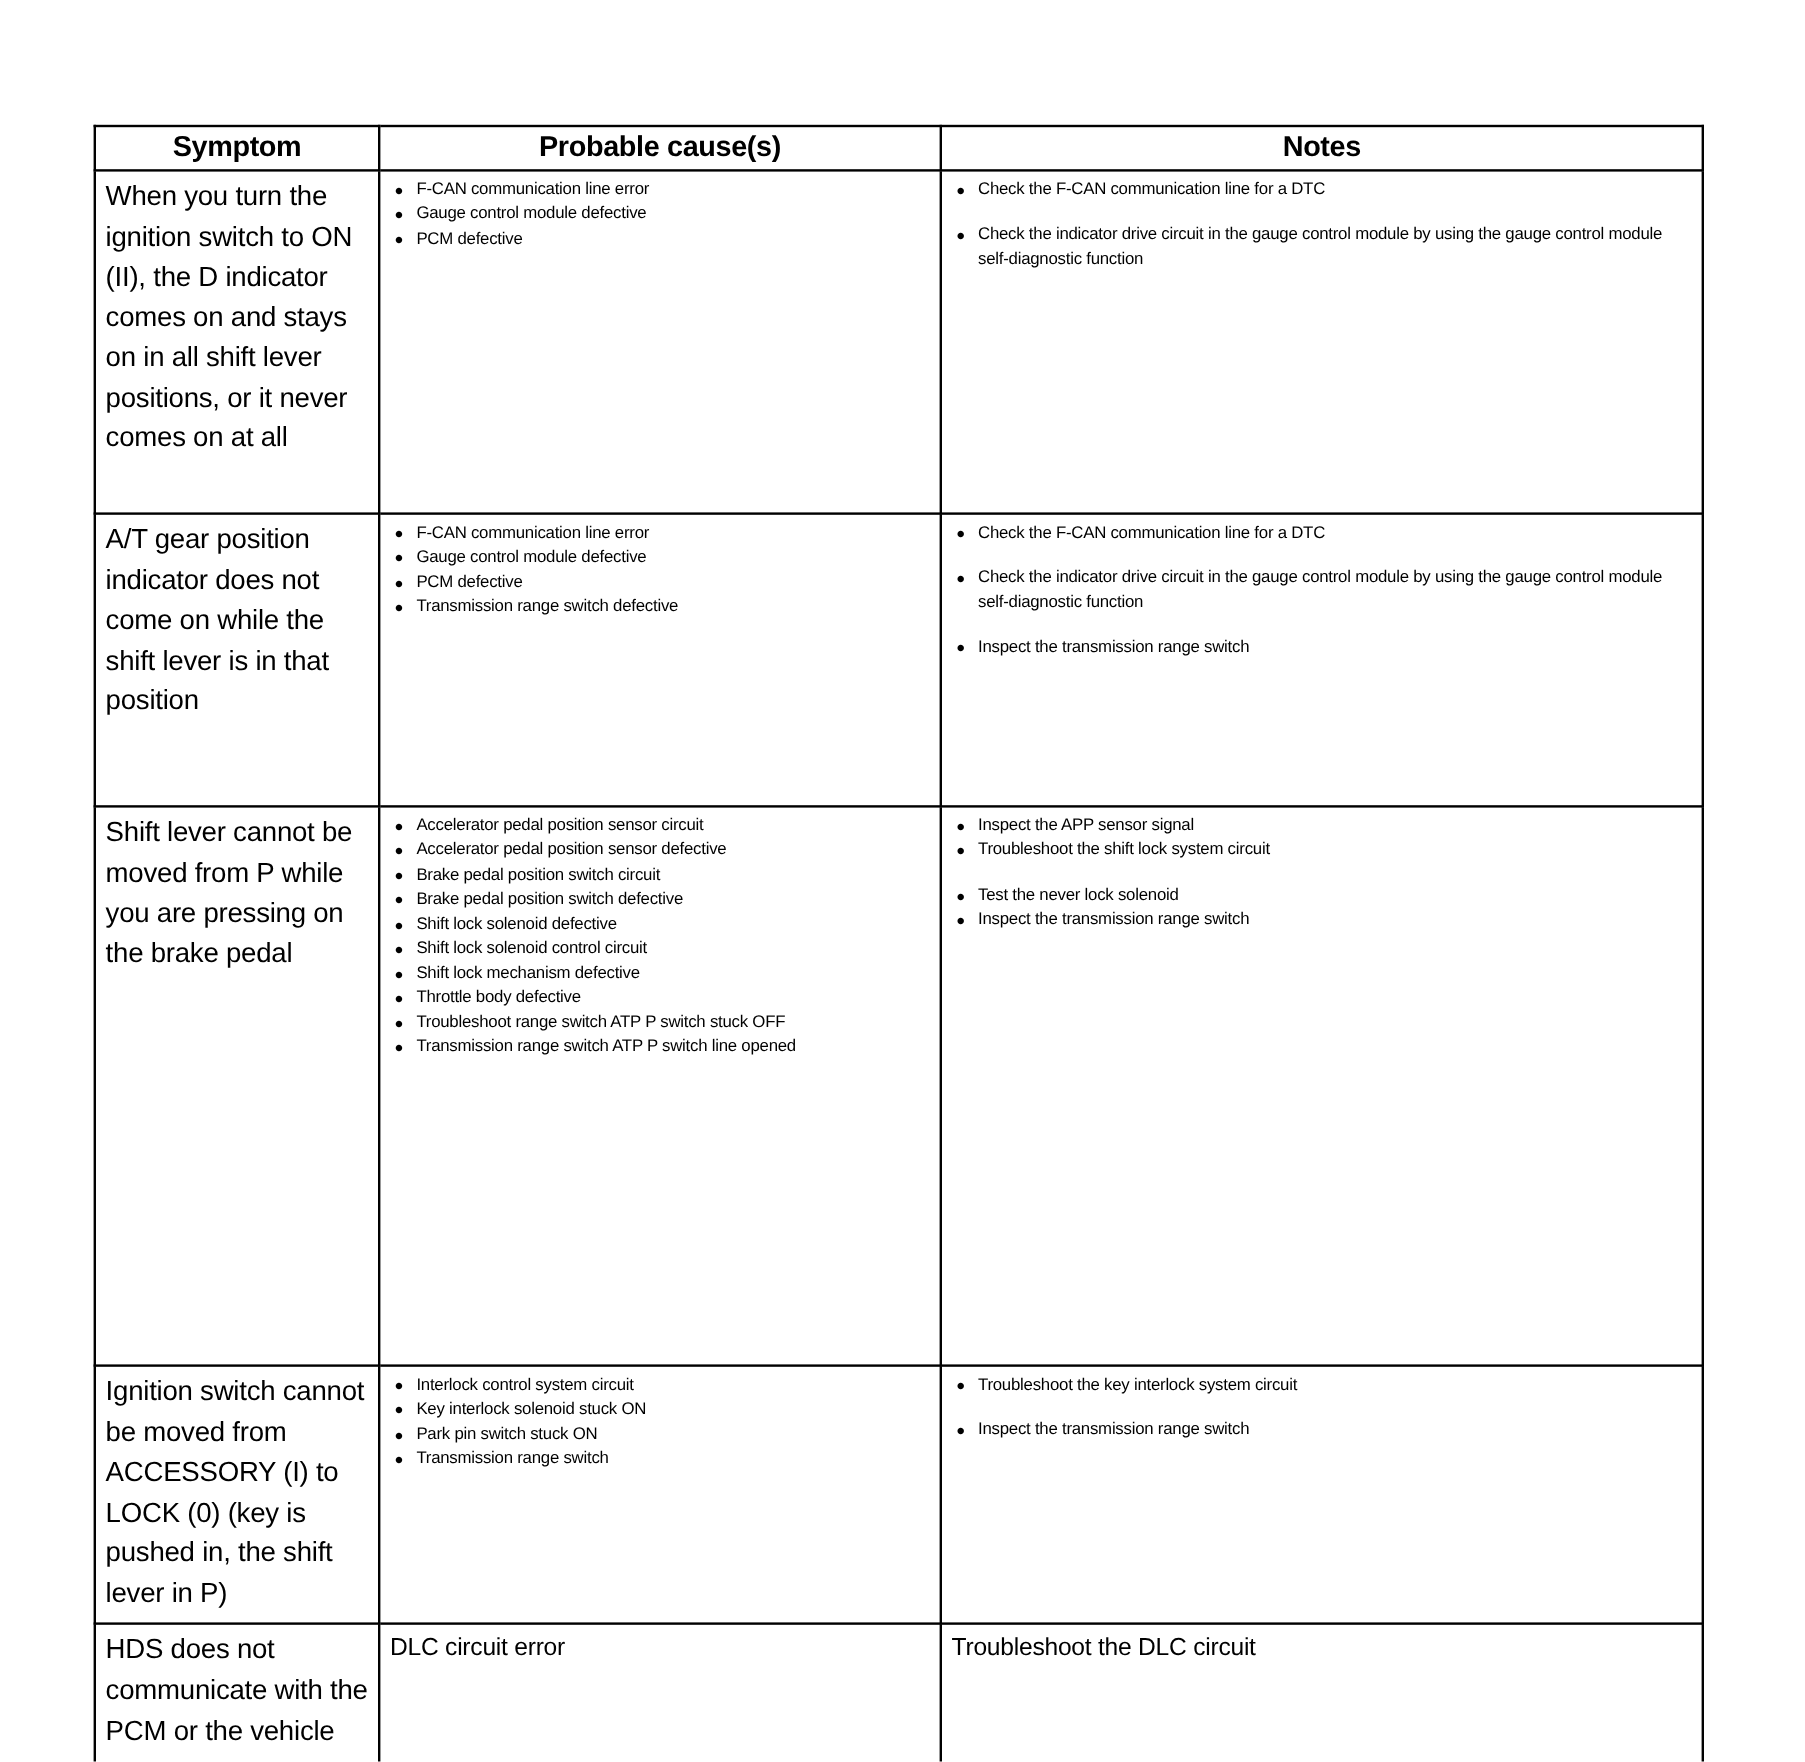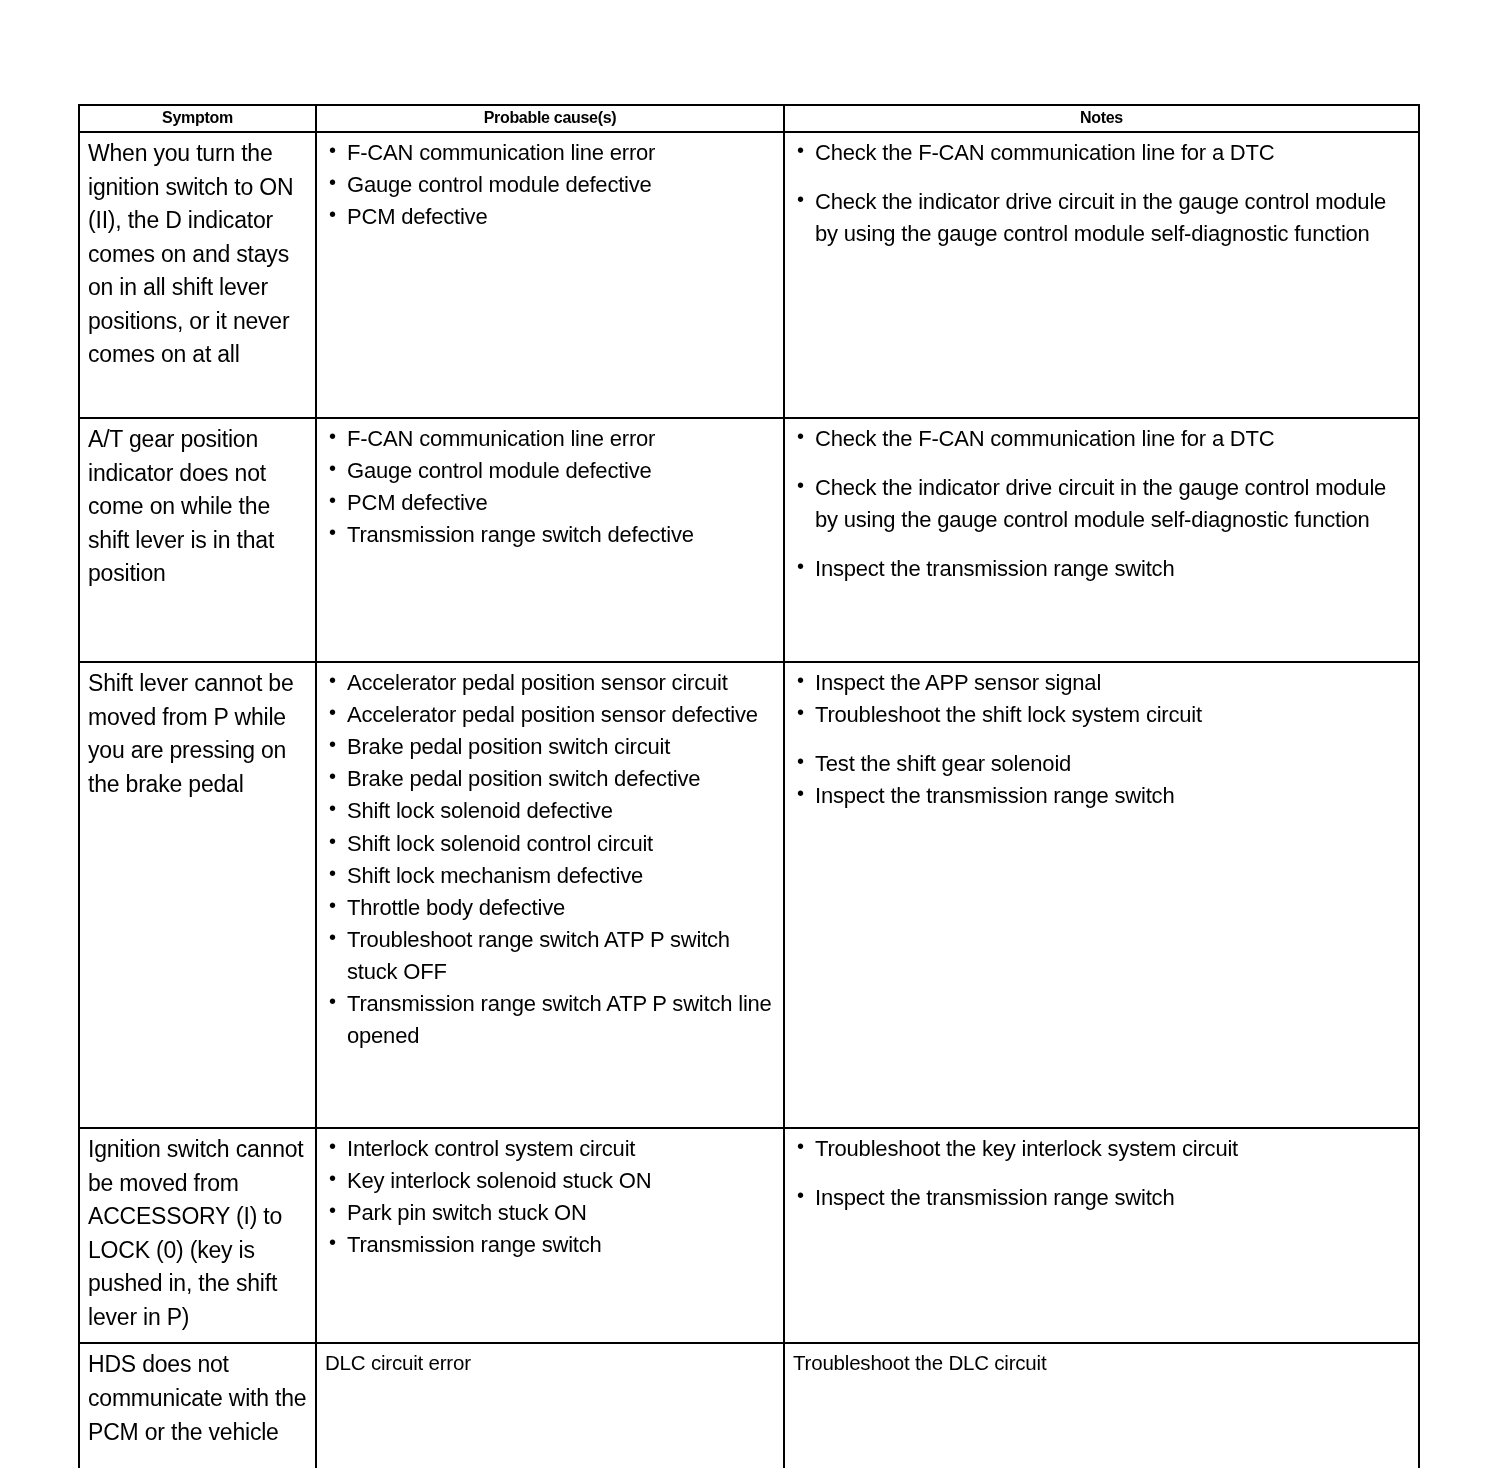--- a/index.html
+++ b/index.html
@@ -37,21 +37,21 @@
     border-collapse: collapse;
     table-layout: fixed;
   }
   table.tsi td, table.tsi th {
     border: 2px solid #000000;
     vertical-align: top;
     padding: 4px 6px 8px 8px;
   }
   table.tsi thead th {
     text-align: center;
-    font-size: 16px;
+    font-size: 24px;
     font-weight: bold;
     padding: 3px 4px 4px 4px;
     letter-spacing: -0.3px;
   }
   col.c-symptom { width: 237px; }
   col.c-cause   { width: 468px; }
   col.c-notes   { width: 635px; }
 
   .cell-text {
     font-size: 23px;
@@ -59,21 +59,21 @@
     letter-spacing: -0.2px;
   }
   ul.bullets {
     margin: 0;
     padding: 0;
     list-style: none;
   }
   ul.bullets li {
     position: relative;
     padding-left: 22px;
-    font-size: 22px;
+    font-size: 14px;
     line-height: 1.46;
     letter-spacing: -0.2px;
     margin-bottom: 0px;
   }
   ul.bullets li::before {
     content: "\2022";
     position: absolute;
     left: 4px;
     top: -1px;
     font-size: 20px;
@@ -174,21 +174,21 @@
             <li>Shift lock mechanism defective</li>
             <li>Throttle body defective</li>
             <li>Troubleshoot range switch ATP P switch stuck OFF</li>
             <li>Transmission range switch ATP P switch line opened</li>
           </ul>
         </td>
         <td>
           <ul class="bullets halfspaced">
             <li>Inspect the APP sensor signal</li>
             <li class="gap">Troubleshoot the shift lock system circuit</li>
-            <li>Test the shift gear solenoid</li>
+            <li>Test the never lock solenoid</li>
             <li>Inspect the transmission range switch</li>
           </ul>
         </td>
       </tr>
 
       <tr class="row-tall-4">
         <td>
           <div class="cell-text">Ignition switch cannot be moved from ACCESSORY (I) to LOCK (0) (key is pushed in, the shift lever in P)</div>
         </td>
         <td>

